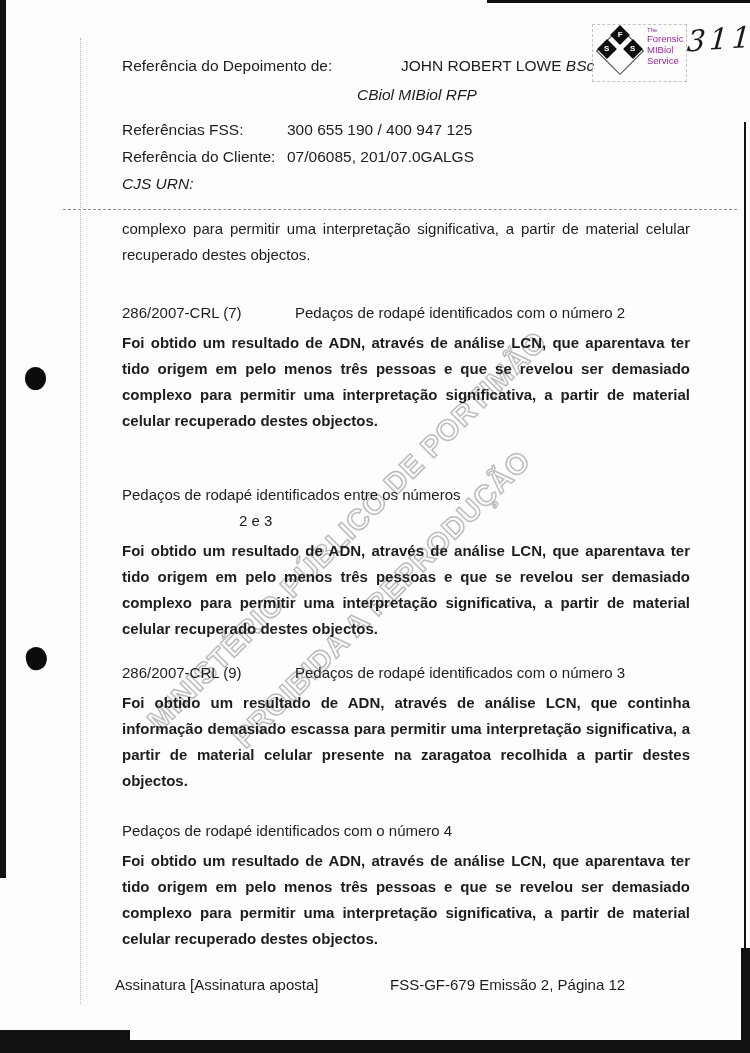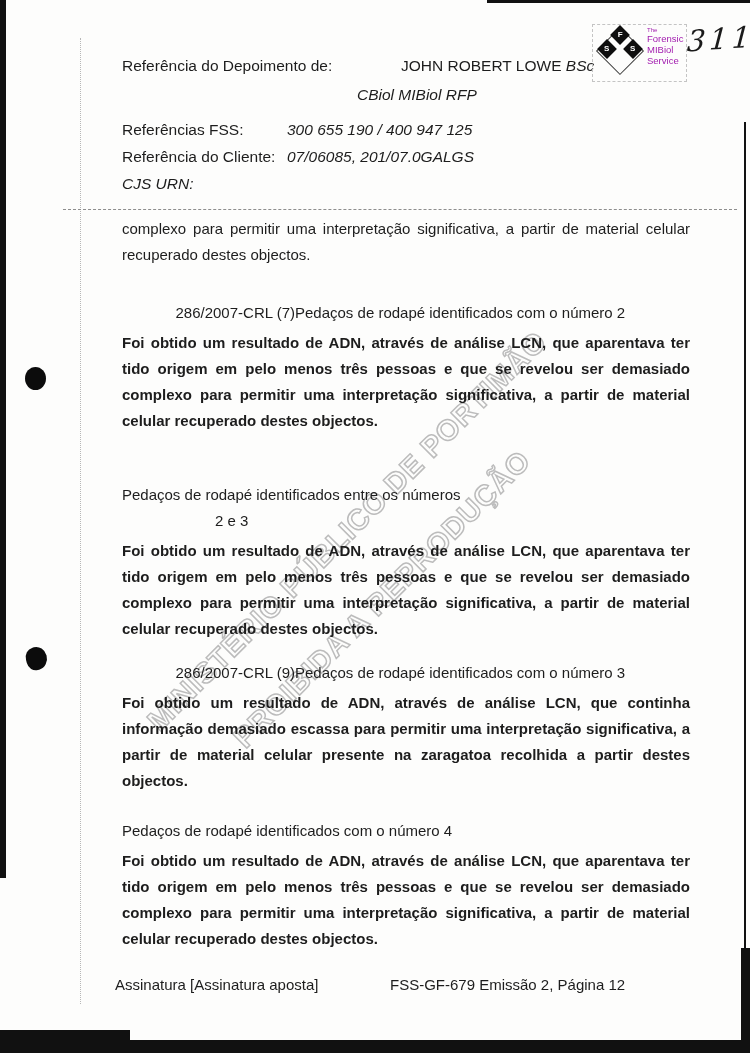--- a/index.html
+++ b/index.html
@@ -51,34 +51,34 @@
   #content{position:absolute;left:122px;top:0;width:568px;z-index:2;}
   .abs{position:absolute;}
   .hdr{font-size:15.5px;}
   .it{font-style:italic;}
   #hdr-row1{top:57px;left:0;}
   #hdr-name{left:235px;top:0;position:absolute;white-space:nowrap;margin-left:44px;}
   #hdr-row2{top:86px;left:235px;}
   #hdr-row3{top:121px;left:0;}
   #hdr-row4{top:148px;left:0;}
   #hdr-row5{top:175px;left:0;}
-  .val{position:absolute;left:165px;top:0;white-space:nowrap;font-style:italic;}
+  .val{position:absolute;left:165px;top:0;white-space:nowrap;}
   .para{
     font-size:15px;line-height:26px;text-align:justify;width:568px;
   }
   #intro{top:216px;left:0;}
   .section{position:absolute;left:0;width:568px;font-size:15px;line-height:26px;}
   #sec-0{top:300px;}
   #sec-1{top:482px;}
   #sec-2{top:660px;}
   #sec-3{top:818px;}
   .sec-head{display:flex;}
-  .sec-ref{flex:0 0 173px;white-space:nowrap;text-align:right;}
+  .sec-ref{flex:0 0 173px;white-space:nowrap;}
   .sec-title{flex:1;}
-  .sec-title2{margin-left:93px;}
+  .sec-title2{margin-left:117px;}
   .sec-body{margin-top:4px;text-align:justify;font-weight:bold;}
   #footer{top:976px;left:-7px;width:575px;font-size:15px;}
   #footer-ref{position:absolute;left:275px;top:0;white-space:nowrap;}
 </style>
 </head>
 <body>
 
 <div id="page">
 
   <div class="wm" id="wm1">MINISTÉRIO PÚBLICO DE PORTIMÃO</div>

